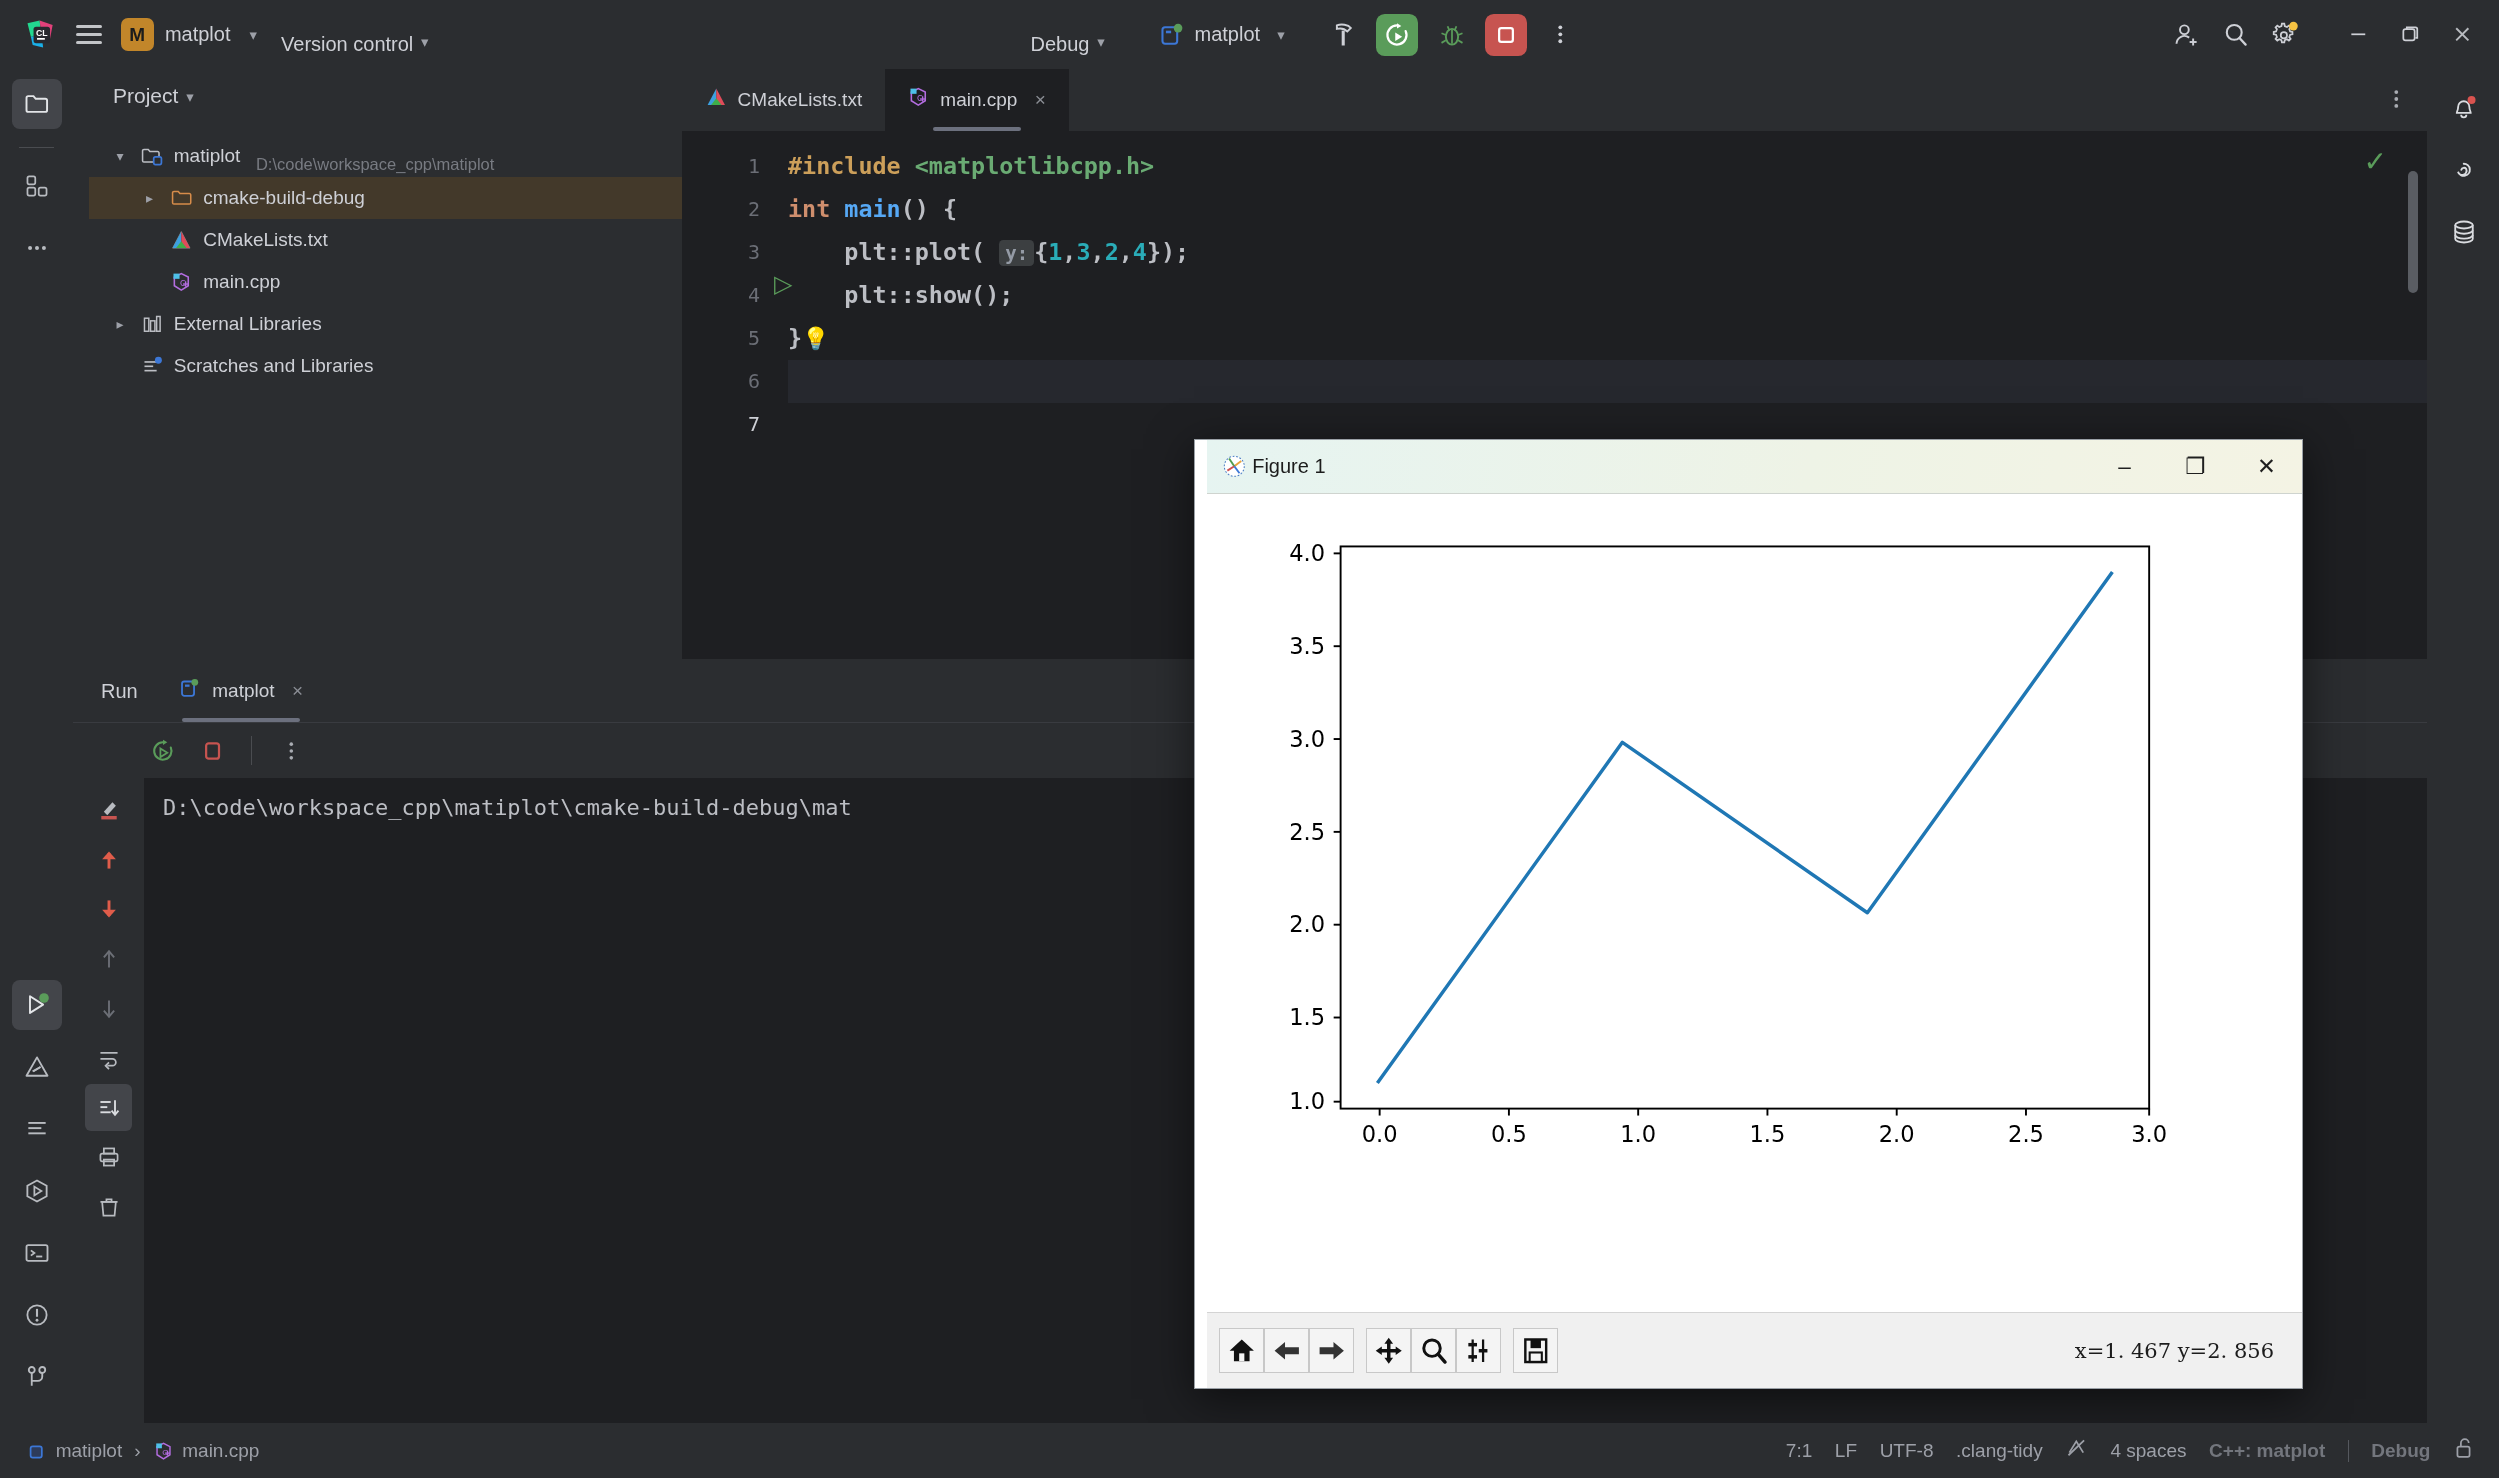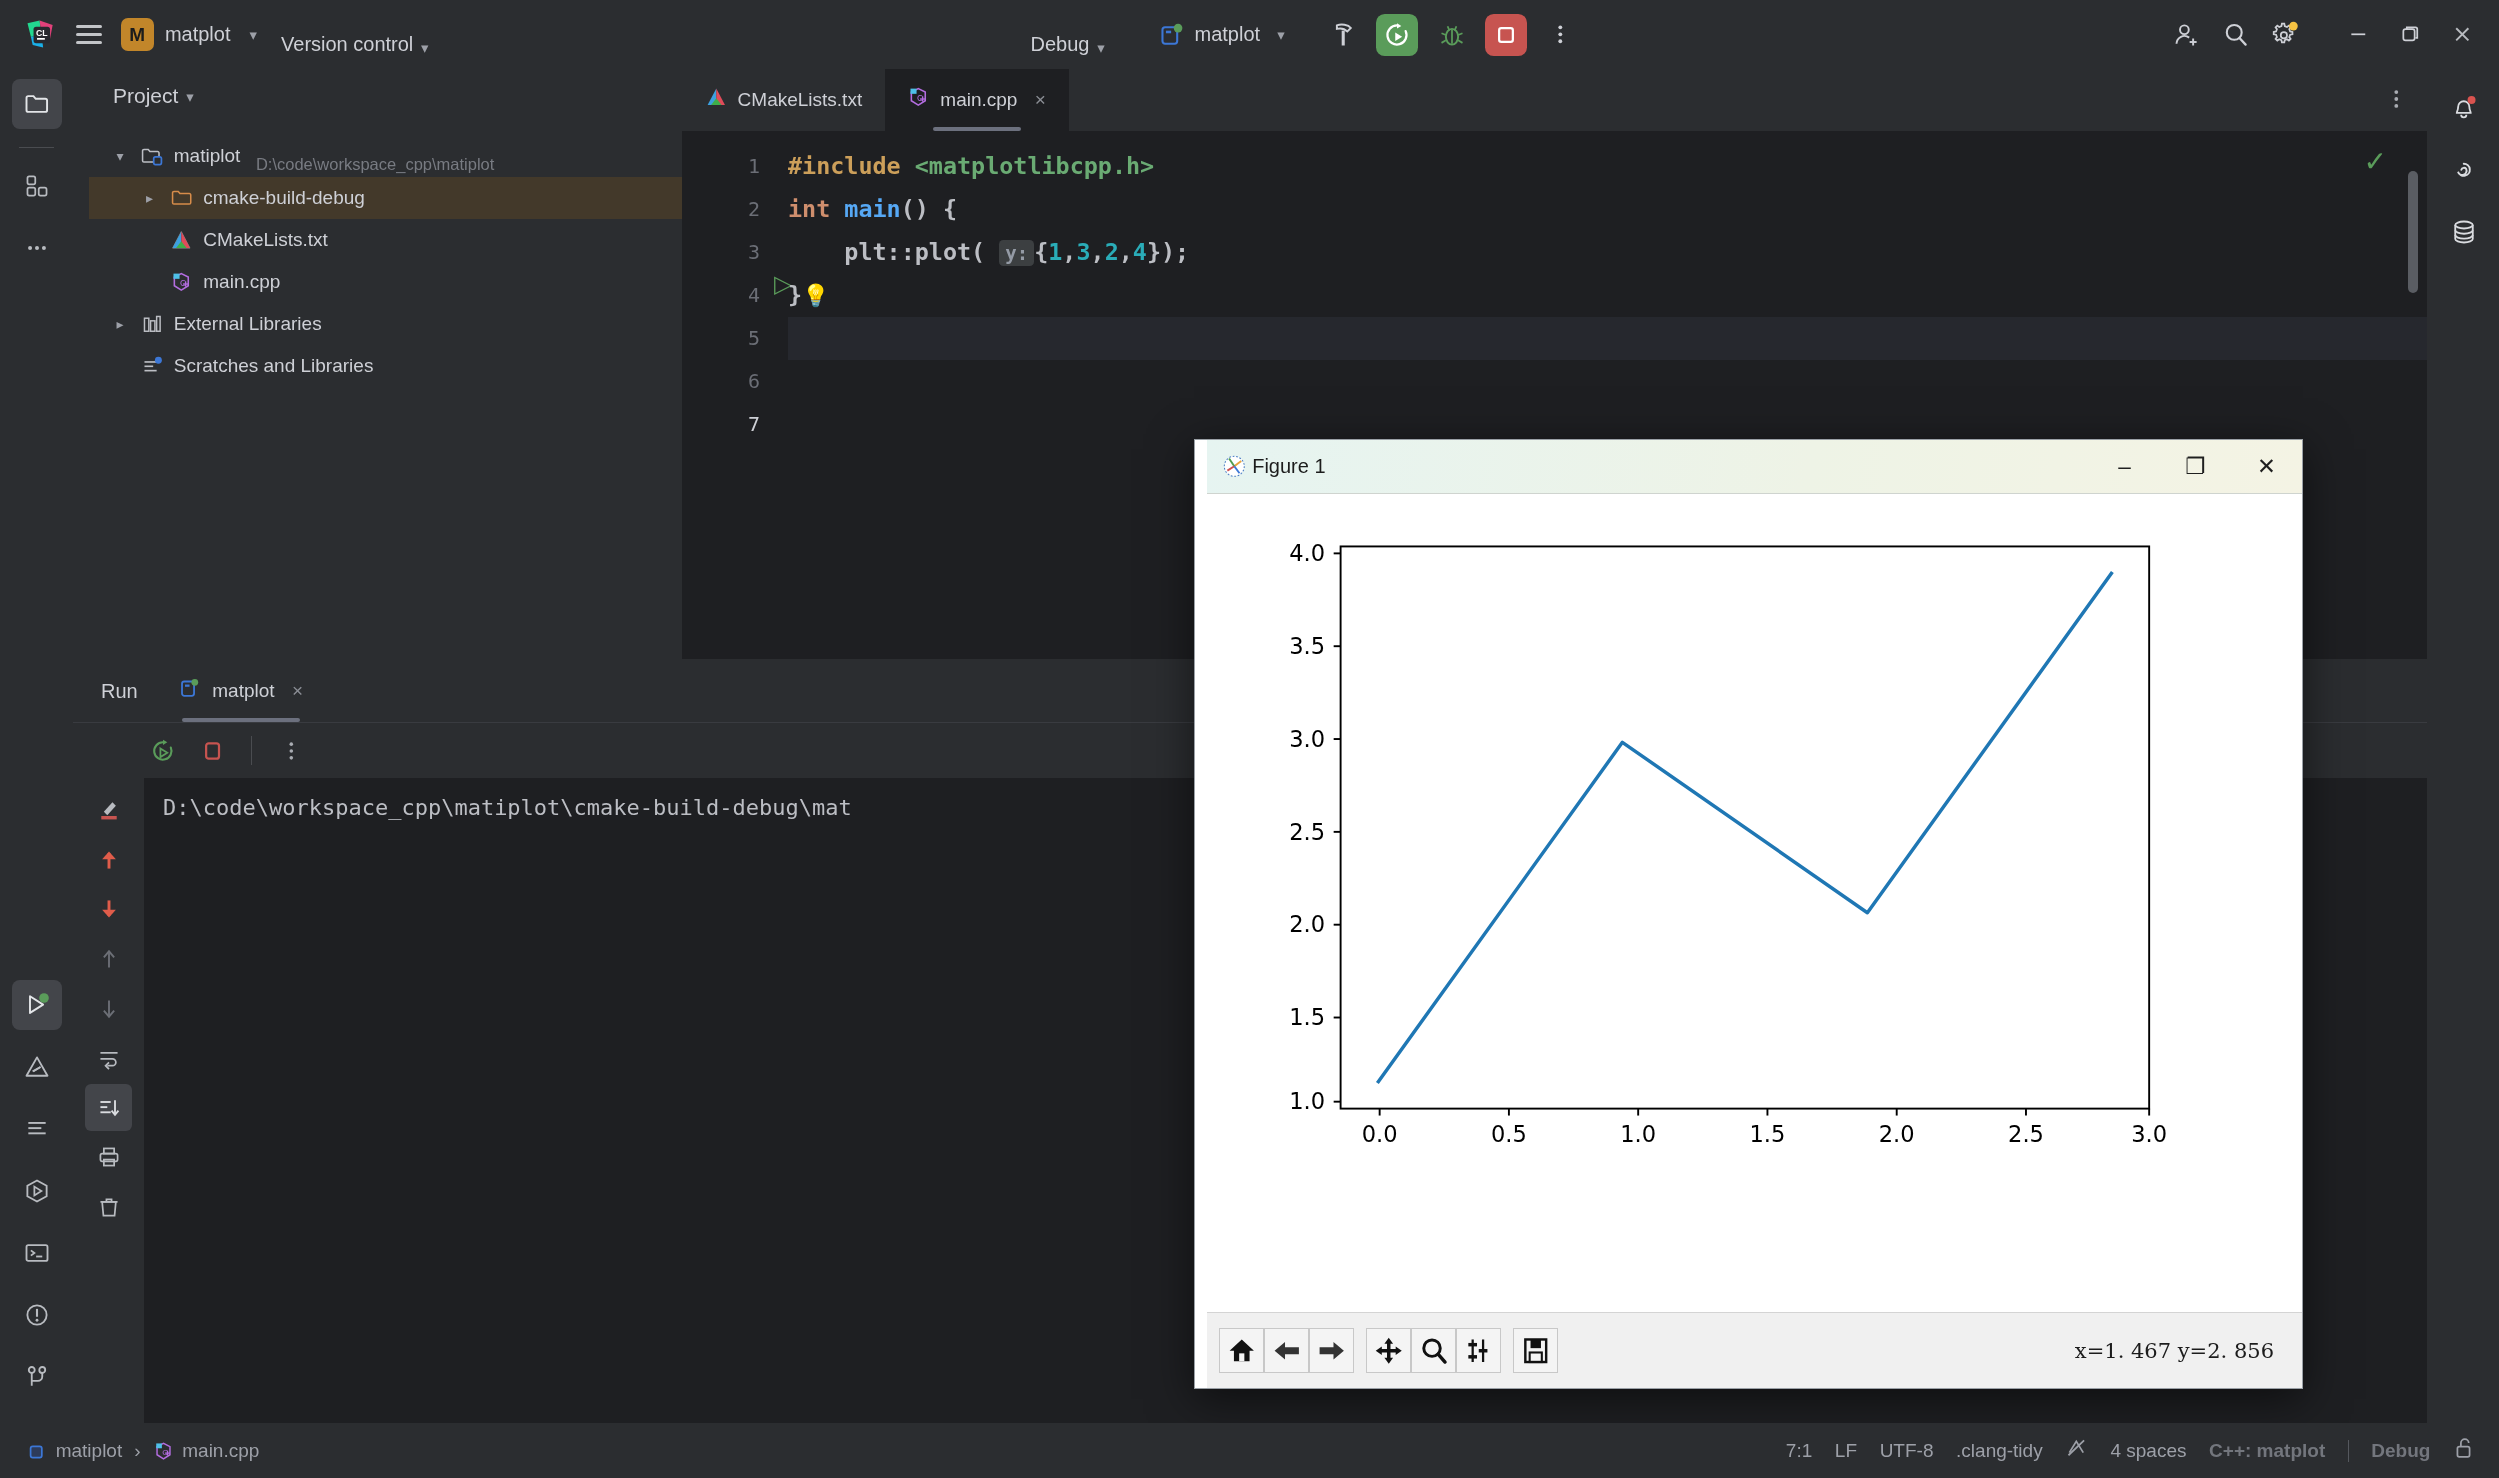--- a/index.html
+++ b/index.html
@@ -32,21 +32,21 @@
     border-radius: 7px; cursor: pointer;
   }
   .proj-badge {
     width: 33px; height: 33px; border-radius: 7px; background: #c2862a;
     color: #1c1c1c; font-size: 19px; font-weight: bold;
     display: flex; align-items: center; justify-content: center;
   }
   .tb-text { color: #ced0d6; font-size: 20px; }
   .chev { color: #9da0a8; font-size: 14.8px; margin-left: 7.8px; }
 
-  .vcs-chip { display: flex; align-items: flex-end; padding: 7px 12px; border-radius: 7px; cursor: pointer; margin-top: 20px; }
+  .vcs-chip { display: flex; align-items: flex-start; padding: 7px 12px; border-radius: 7px; cursor: pointer; margin-top: 20px; }
 
   .run-cfg { display: flex; align-items: center; gap: 9.5px; padding: 7px 11.3px; border-radius: 7px; cursor: pointer; }
 
   .green-btn {
     width: 42px; height: 42px; border-radius: 8.7px; background: #5a9c5a;
     display: flex; align-items: center; justify-content: center; cursor: pointer;
   }
   .red-btn {
     width: 42px; height: 42px; border-radius: 8.7px; background: #c75450;
     display: flex; align-items: center; justify-content: center; cursor: pointer;
@@ -569,20 +569,21 @@
         <div>6</div>
         <div style="color:#ced0d6">7</div>
       </div>
 
       <span class="run-arrow" style="top:139px;">▷</span>
 
       <div class="codelines">
         <div class="ln"><span class="k-macro">#include</span><span class="k-plain"> </span><span class="k-str">&lt;matplotlibcpp.h&gt;</span></div>
         <div class="ln"><span class="k-type">int</span><span class="k-plain"> </span><span class="k-fn">main</span><span class="k-plain">() {</span></div>
         <div class="ln">    <span class="k-ident">plt::plot(</span> <span class="hint">y:</span><span class="k-plain">{</span><span class="k-num">1</span><span class="k-plain">,</span><span class="k-num">3</span><span class="k-plain">,</span><span class="k-num">2</span><span class="k-plain">,</span><span class="k-num">4</span><span class="k-plain">});</span></div>
+        <div class="ln">    <span class="k-ident">plt::show();</span></div>
         <div class="ln"><span class="k-plain">}</span><span class="bulb">💡</span></div>
         <div class="ln cur"> </div>
       </div>
 
       <span class="check-ok">✓</span>
       <div class="scrollthumb"></div>
     </div>
   </div>
 
   <div class="runpanel">

